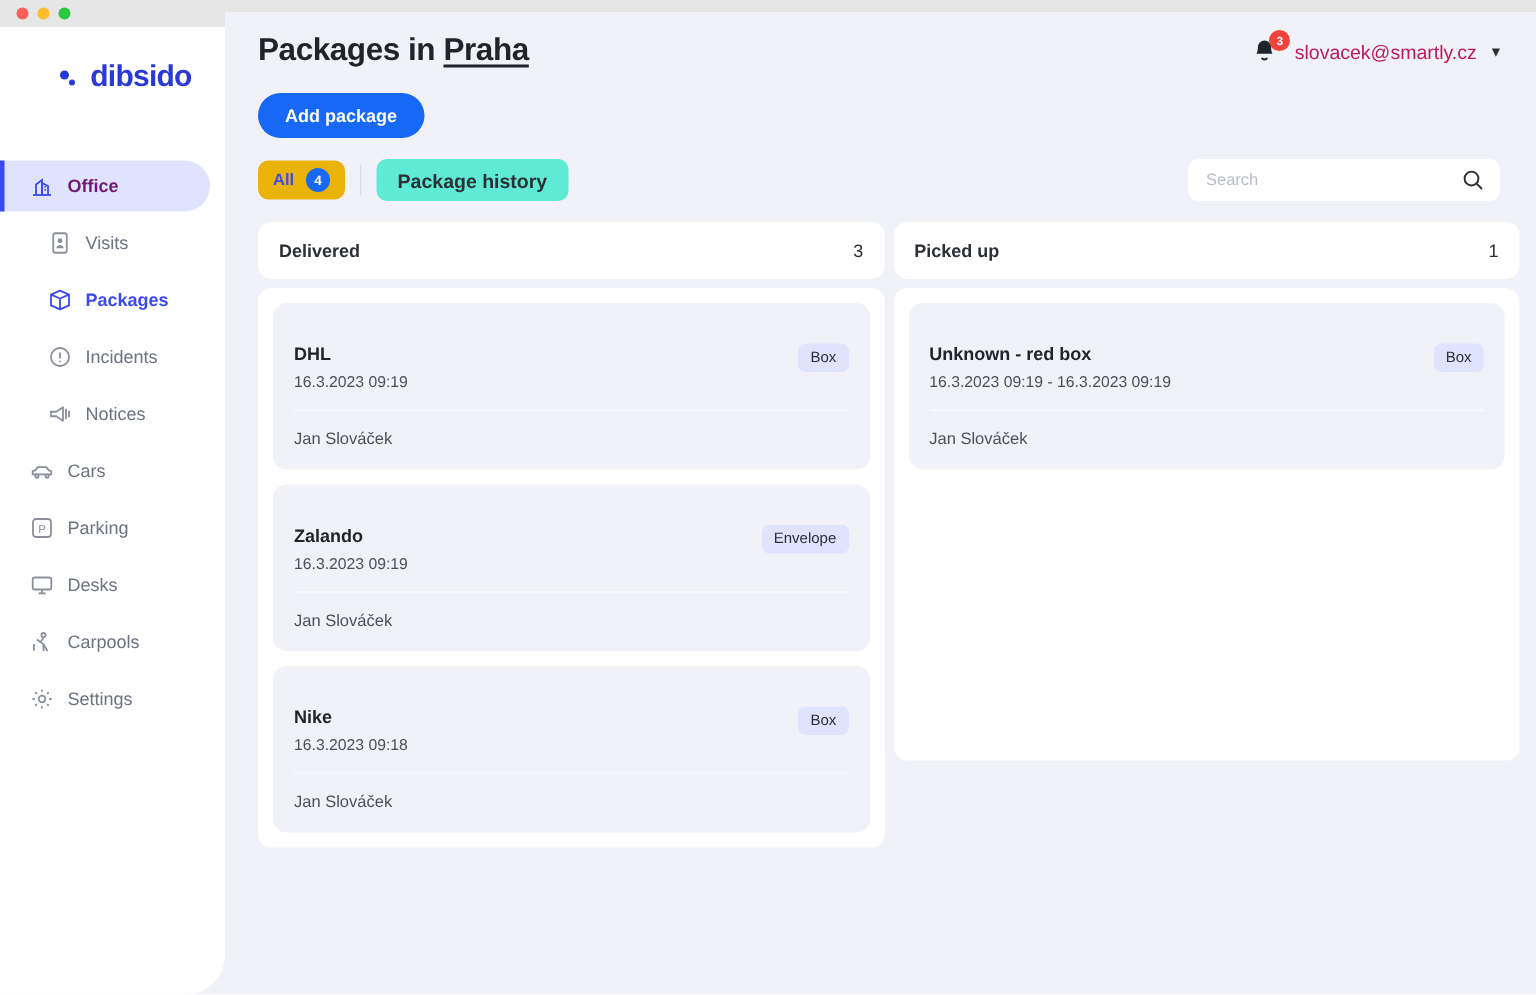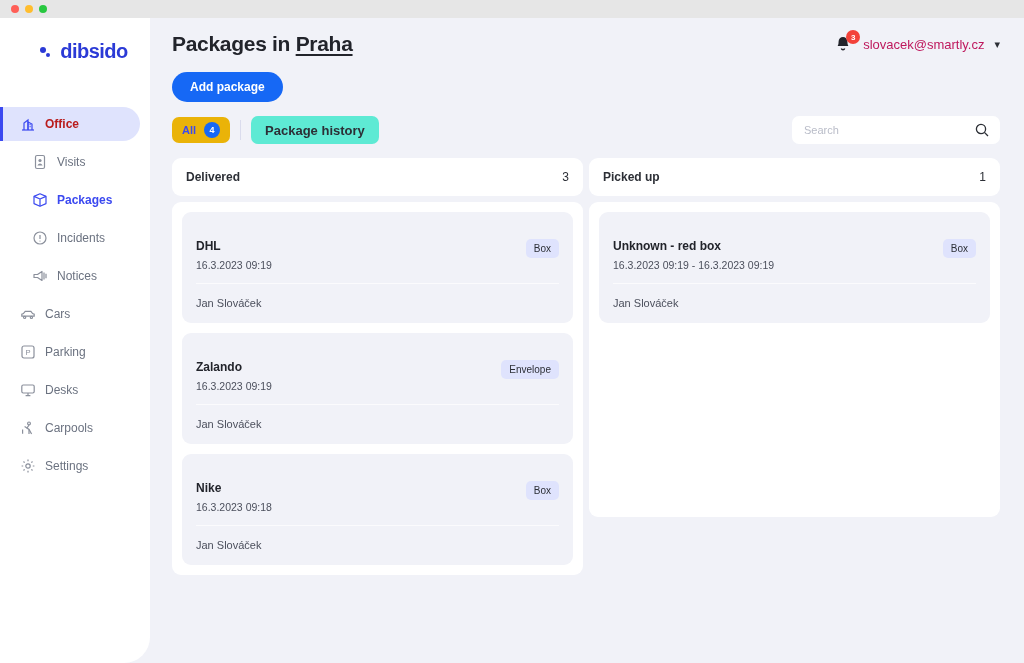--- a/index.html
+++ b/index.html
@@ -49,32 +49,32 @@
     display: flex; align-items: center; gap: 9px;
     height: 34px; margin: 2px 10px 2px 0;
     padding-left: 20px;
     border-radius: 0 17px 17px 0;
     color: #6b7280; font-size: 12px;
     cursor: pointer;
   }
   .nav-item.sub { padding-left: 32px; }
   .nav-item .ic { width: 16px; height: 16px; flex: none; display: block; }
   .nav-item.active {
-    background: #dfe3fd; color: #b91c1c; font-weight: 600;
+    background: #dfe3fd; color: #701a75; font-weight: 600;
   }
   .nav-item.active::before {
     content: ""; position: absolute; left: 0; top: 0; width: 3px; height: 100%;
     background: #3b49f0;
   }
   .nav-item.current { color: #3b49f0; font-weight: 600; }
   .nav-spacer { flex: 1; }
   .nav-item.bottom { margin-bottom: 16px; }
 
   
-  .main { position: absolute; left: 150px; top: 18px; width: 874px; height: 645px; background: #f1f2f8; }
+  .main { position: absolute; left: 150px; top: 8px; width: 874px; height: 645px; background: #f1f2f8; }
 
   .topbar {
     display: flex; align-items: center; justify-content: space-between;
     padding: 14px 24px 0 22px;
   }
   .page-title { font-size: 21px; font-weight: 700; color: #22242b; letter-spacing: -0.3px; }
   .page-title u { text-decoration: underline; text-underline-offset: 3px; }
 
   .account { display: flex; align-items: center; gap: 10px; }
   .bell-wrap { position: relative; width: 20px; height: 22px; }
@@ -134,21 +134,21 @@
   .search input {
     border: none; outline: none; background: transparent;
     font-family: "Liberation Sans", sans-serif;
     font-size: 11px; color: #2c2f36;
     width: 100%; padding: 0 32px 0 12px;
   }
   .search input::placeholder { color: #b9bcc8; }
   .search .sicon { position: absolute; right: 10px; top: 6px; }
 
   
-  .columns { display: flex; gap: 6px; margin: 14px 24px 0 22px; align-items: flex-start; }
+  .columns { display: flex; gap: 6px; margin: 14px 11px 0 22px; align-items: flex-start; }
   .column { flex: 1; display: flex; flex-direction: column; gap: 6px; }
   .col-head {
     background: #fff; border-radius: 9px;
     height: 38px; padding: 0 14px;
     display: flex; align-items: center; justify-content: space-between;
     font-size: 12px; font-weight: 700; color: #2c2f36;
   }
   .col-count { font-size: 12px; font-weight: 400; color: #2c2f36; }
   .col-body {
     background: #fff; border-radius: 9px;

